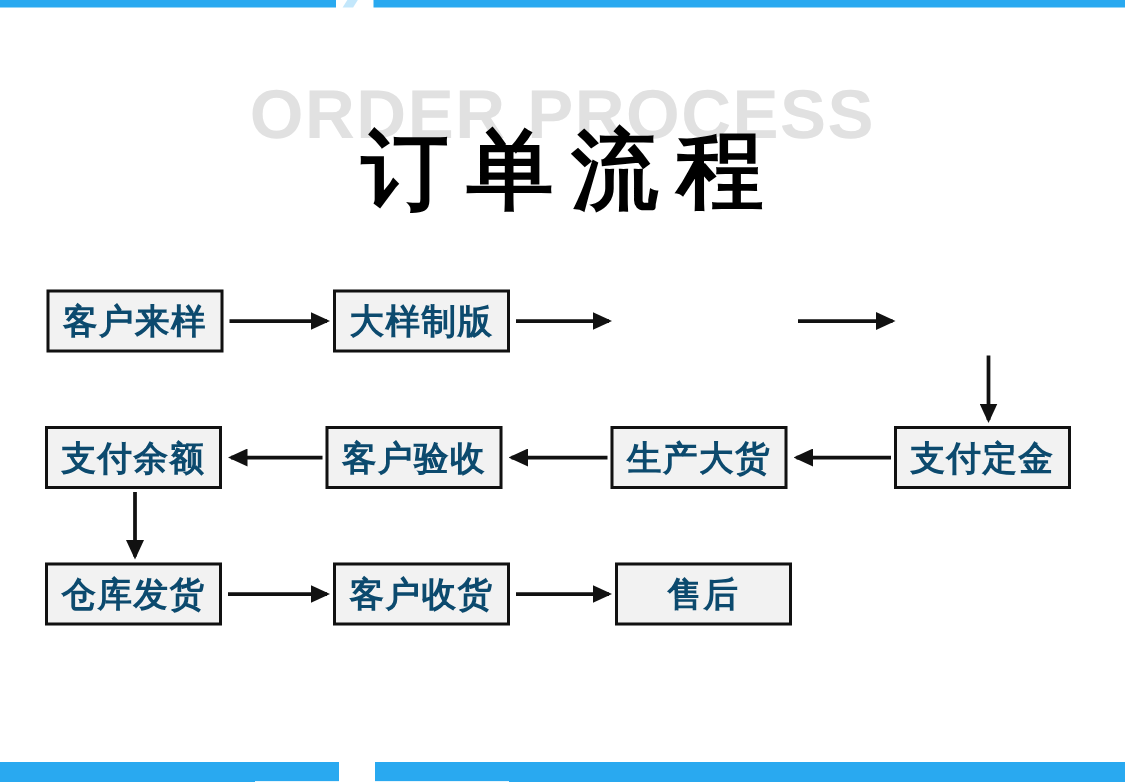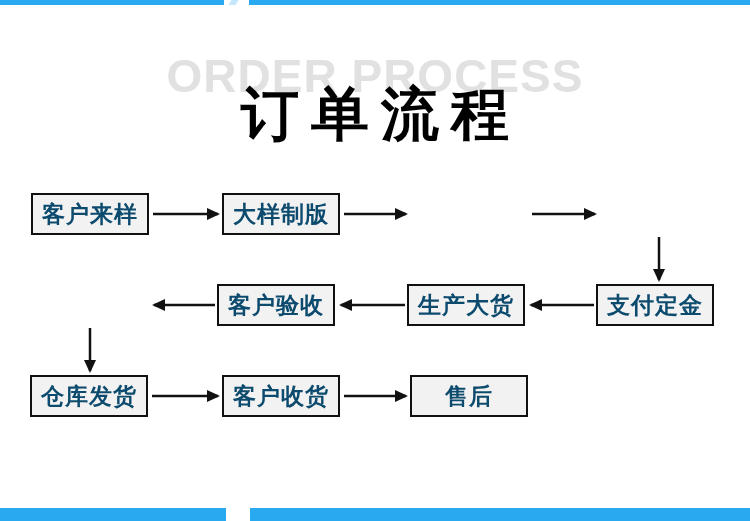--- a/index.html
+++ b/index.html
@@ -92,20 +92,21 @@
       <line x1="152" y1="396" x2="218" y2="396" stroke="#111111" stroke-width="2.5" marker-end="url(#ah)"></line>
       <line x1="344" y1="396" x2="406" y2="396" stroke="#111111" stroke-width="2.5" marker-end="url(#ah)"></line>
     </svg>
 
     <div class="box" style="left:31px;top:193px">客户来样</div>
     <div class="box" style="left:222px;top:193px">大样制版</div>
 
     <div class="box" style="left:596px;top:284px">支付定金</div>
     <div class="box" style="left:407px;top:284px">生产大货</div>
     <div class="box" style="left:217px;top:284px">客户验收</div>
+    <div class="box" style="left:30px;top:284px">支付余额</div>
 
     <div class="box" style="left:30px;top:375px">仓库发货</div>
     <div class="box" style="left:222px;top:375px">客户收货</div>
     <div class="box" style="left:410px;top:375px">售后</div>
 
   </div>
 
   <div class="botbar">
     <div class="seg seg-left"></div>
     <div class="seg seg-right"></div>

